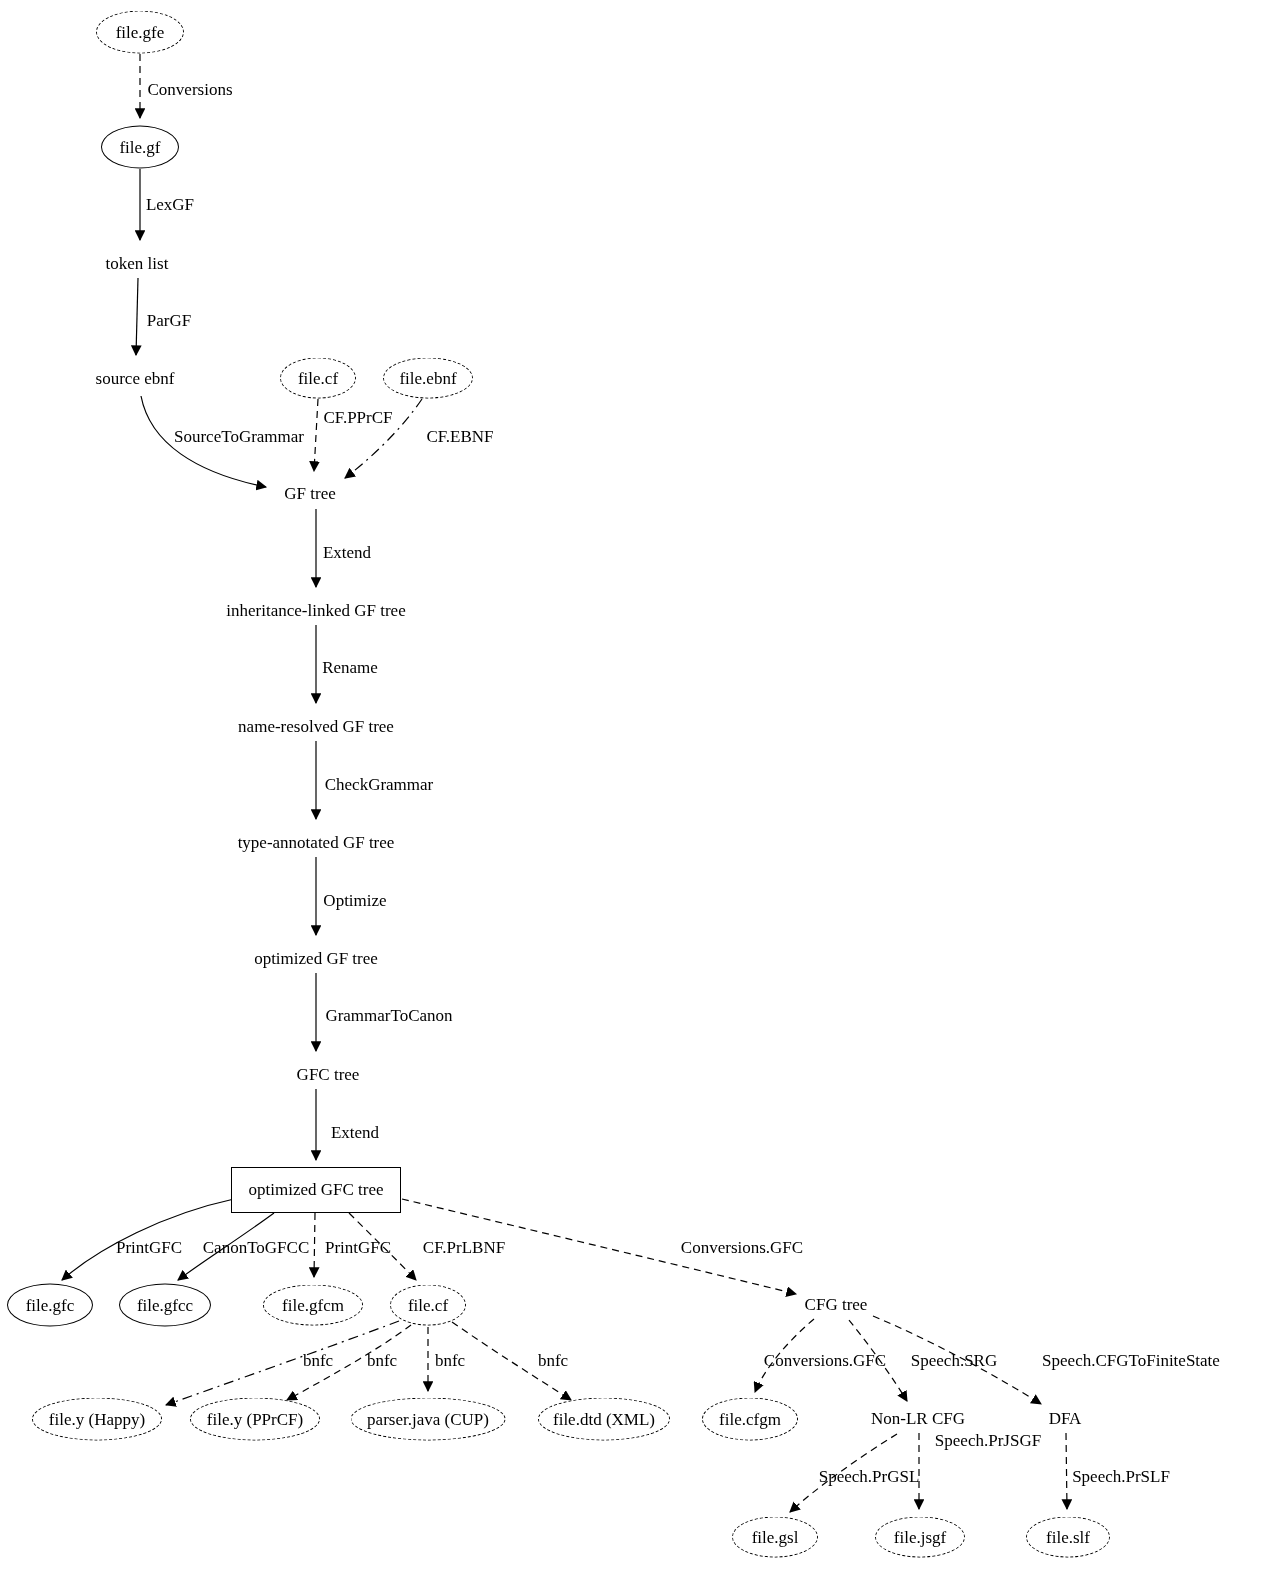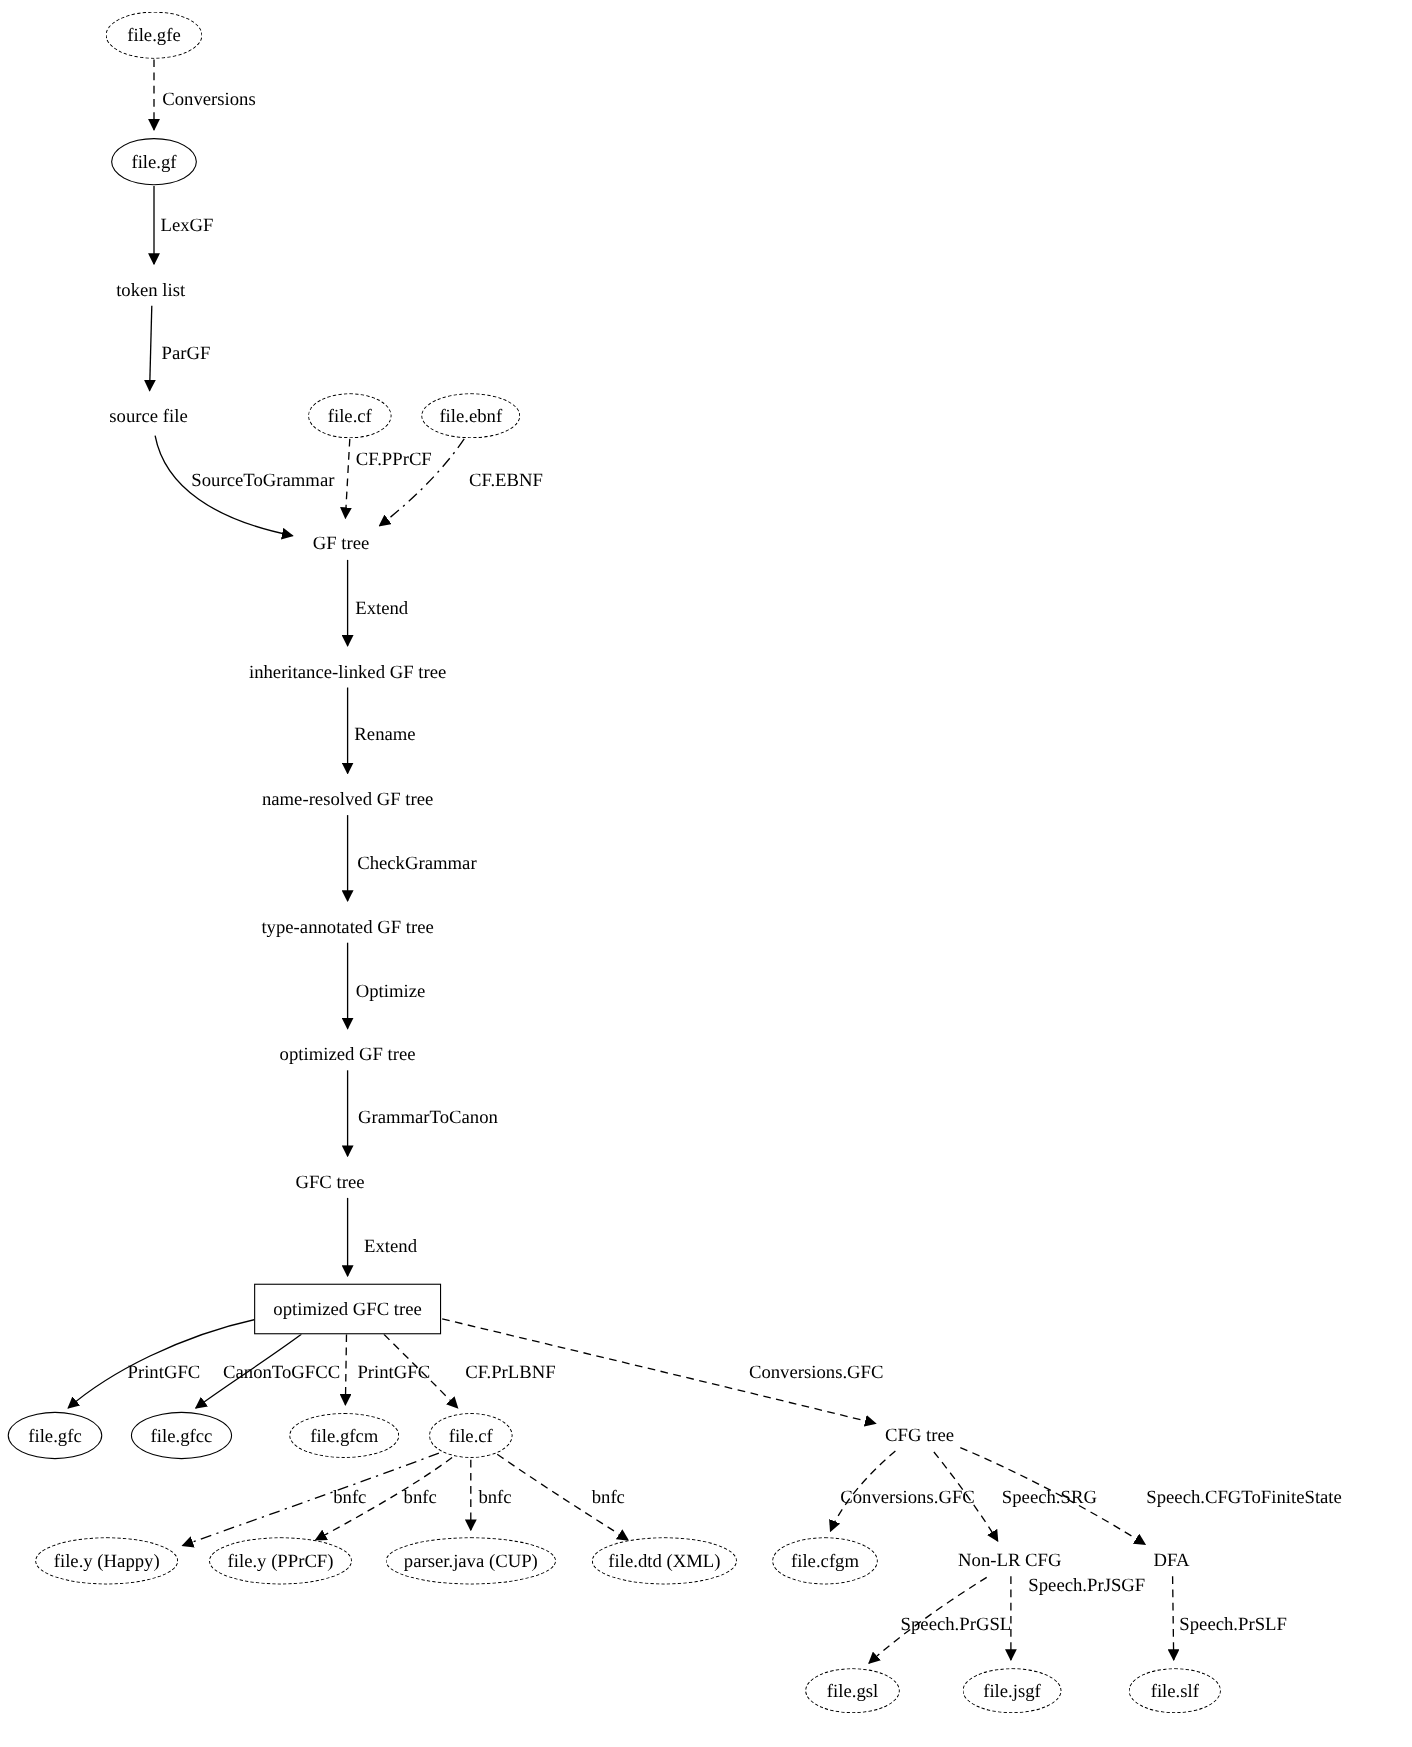--- a/index.html
+++ b/index.html
@@ -71,29 +71,29 @@
     <path class="edge dashed" marker-end="url(#arrow)" d="M849,1320 C870,1346 893,1378 907,1401"></path>
     <path class="edge dashed" marker-end="url(#arrow)" d="M873,1316 C935,1342 1000,1378 1041,1404"></path>
     <path class="edge dashed" marker-end="url(#arrow)" d="M897,1434 C858,1458 815,1489 790,1512"></path>
     <path class="edge dashed" marker-end="url(#arrow)" d="M919,1433 L919,1509"></path>
     <path class="edge dashed" marker-end="url(#arrow)" d="M1066,1433 L1067,1509"></path>
   </svg>
 
   <div class="node ellipse dashed" style="left:140px;top:32px;width:88px;height:43px">file.gfe</div>
   <div class="node ellipse" style="left:140px;top:147px;width:78px;height:43px">file.gf</div>
   <div class="node plain" style="left:137px;top:264px">token list</div>
-  <div class="node plain" style="left:135px;top:379px">source file</div>
+  <div class="node plain" style="left:135px;top:379px">source ebnf</div>
   <div class="node ellipse dashed" style="left:318px;top:378px;width:76px;height:41px">file.cf</div>
   <div class="node ellipse dashed" style="left:428px;top:378px;width:90px;height:41px">file.ebnf</div>
   <div class="node plain" style="left:310px;top:494px">GF tree</div>
   <div class="node plain" style="left:316px;top:611px">inheritance-linked GF tree</div>
   <div class="node plain" style="left:316px;top:727px">name-resolved GF tree</div>
   <div class="node plain" style="left:316px;top:843px">type-annotated GF tree</div>
   <div class="node plain" style="left:316px;top:959px">optimized GF tree</div>
-  <div class="node plain" style="left:300px;top:1075px">GFC tree</div>
+  <div class="node plain" style="left:328px;top:1075px">GFC tree</div>
   <div class="node rect" style="left:316px;top:1190px;width:170px;height:46px">optimized GFC tree</div>
   <div class="node ellipse" style="left:50px;top:1305px;width:86px;height:43px">file.gfc</div>
   <div class="node ellipse" style="left:165px;top:1305px;width:92px;height:43px">file.gfcc</div>
   <div class="node ellipse dashed" style="left:313px;top:1305px;width:100px;height:41px">file.gfcm</div>
   <div class="node ellipse dashed" style="left:428px;top:1305px;width:76px;height:41px">file.cf</div>
   <div class="node plain" style="left:836px;top:1305px">CFG tree</div>
   <div class="node ellipse dashed" style="left:97px;top:1419px;width:130px;height:43px">file.y (Happy)</div>
   <div class="node ellipse dashed" style="left:255px;top:1419px;width:130px;height:43px">file.y (PPrCF)</div>
   <div class="node ellipse dashed" style="left:428px;top:1419px;width:155px;height:43px">parser.java (CUP)</div>
   <div class="node ellipse dashed" style="left:604px;top:1419px;width:132px;height:43px">file.dtd (XML)</div>

